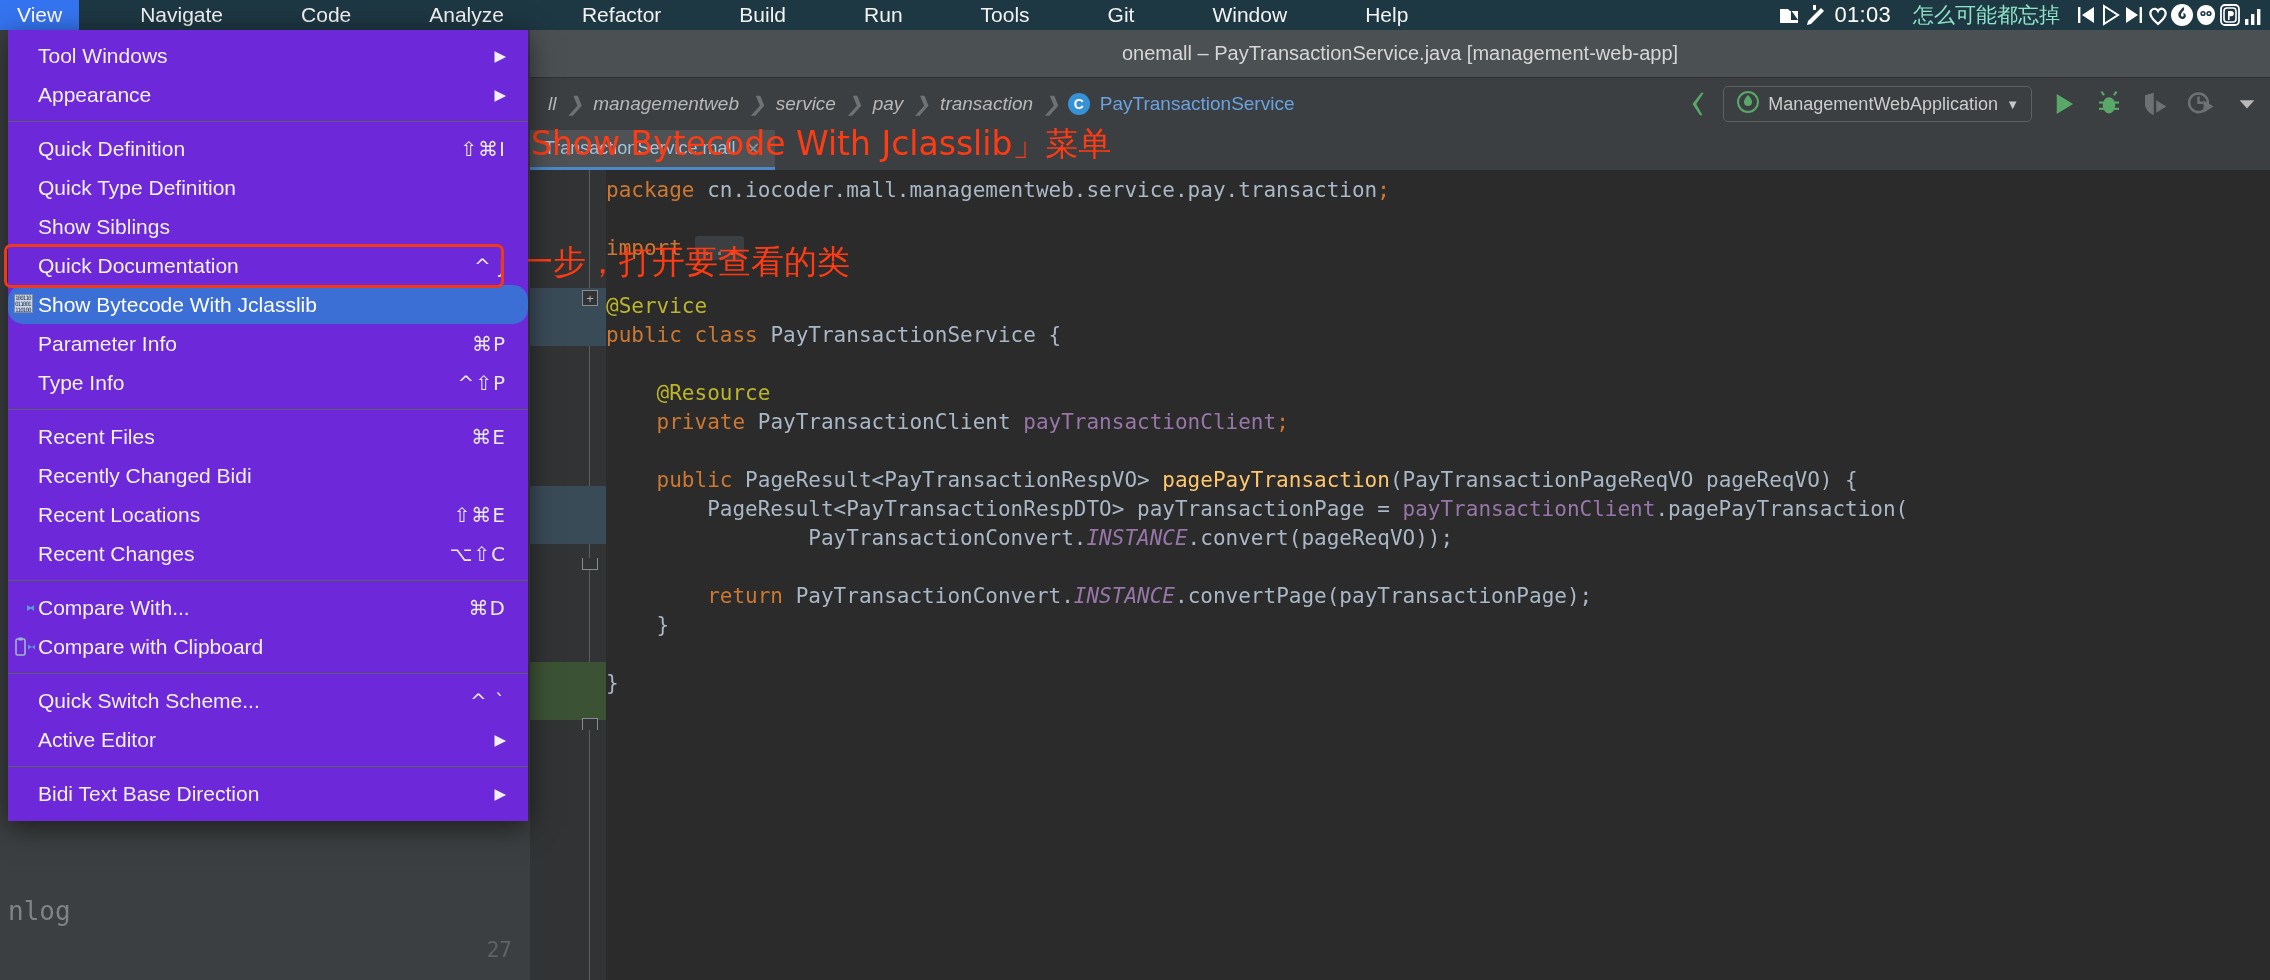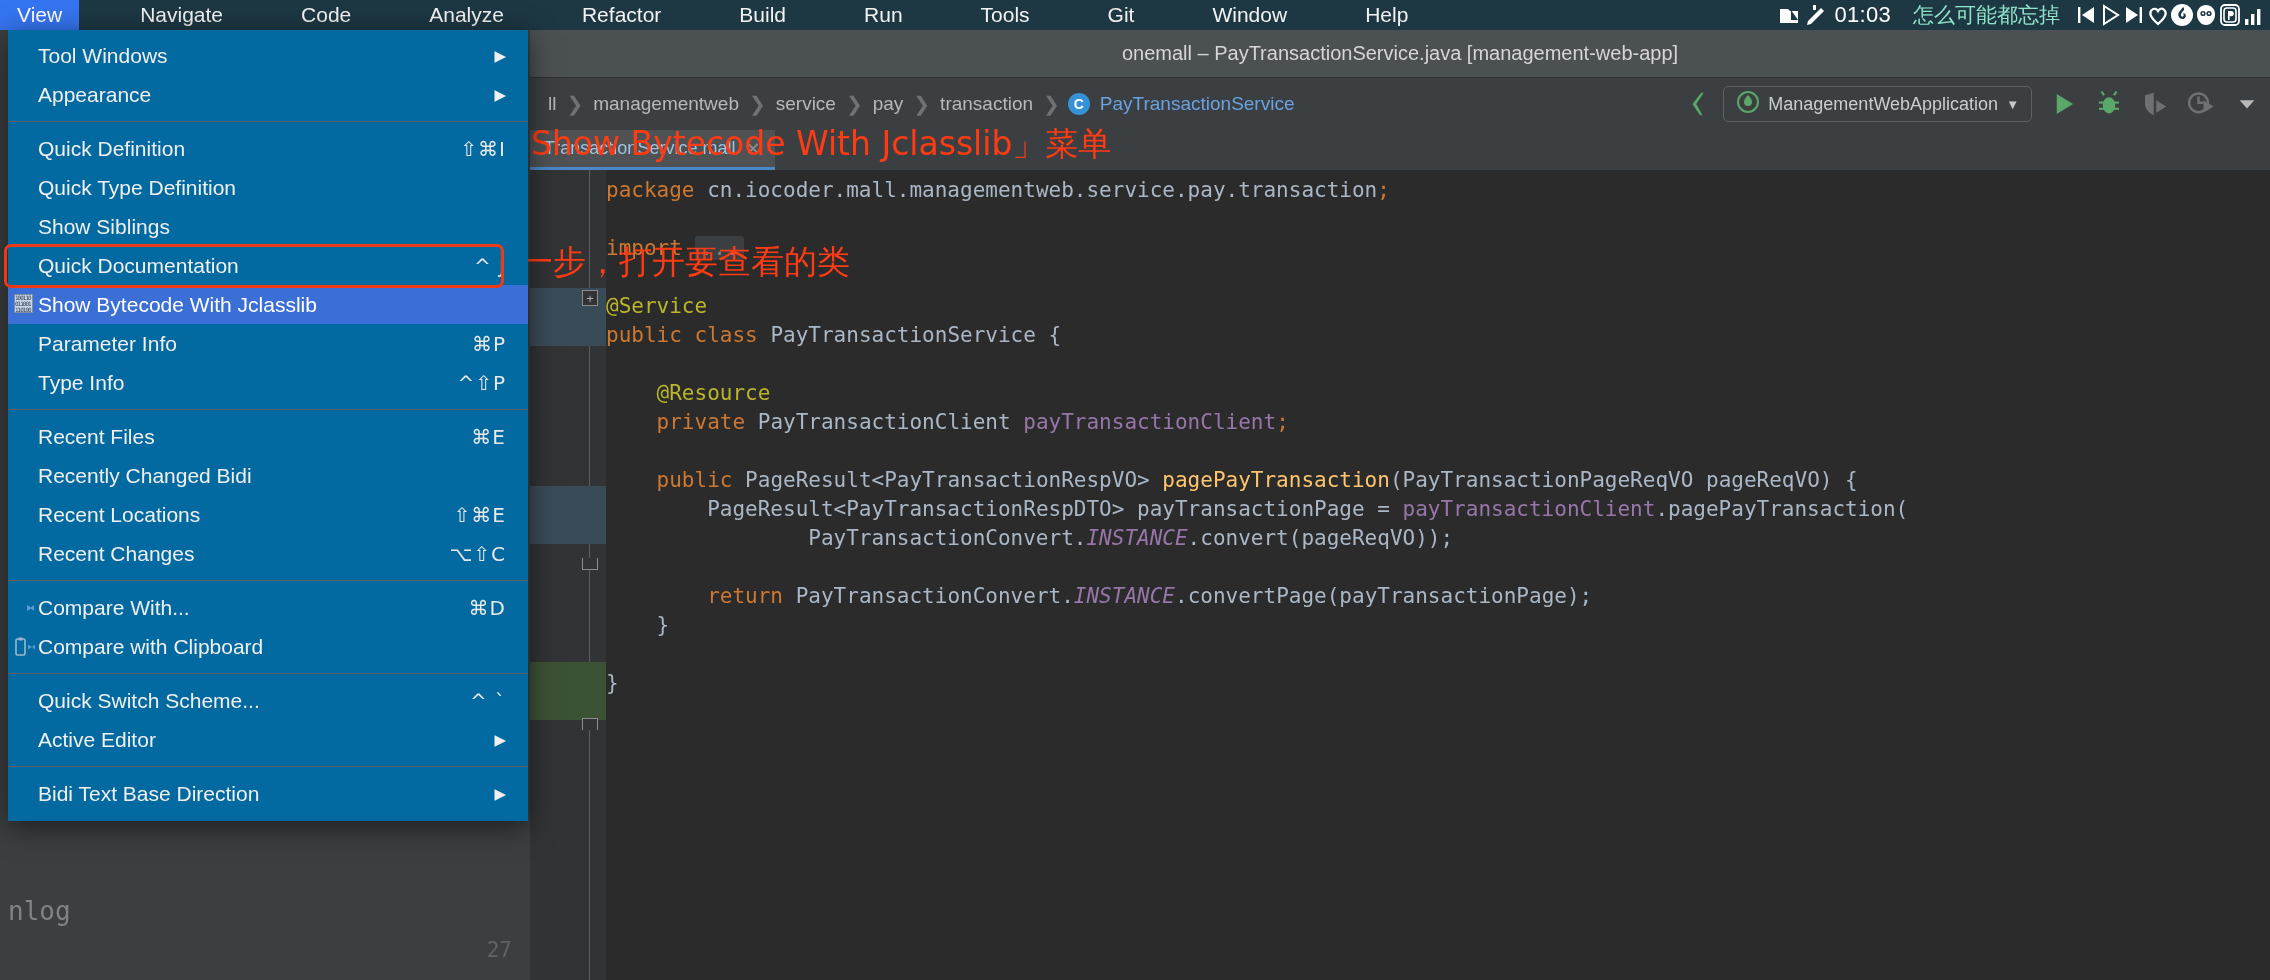--- a/index.html
+++ b/index.html
@@ -148,37 +148,37 @@
   .lnstrip {
     position:absolute; left:430px; top:900px; width:96px; height:80px;
     color:#606366; font-size:21px; text-align:right;
     font-family:"DejaVu Sans Mono", monospace;
   }
   .lnstrip div{ height:40px; line-height:40px; padding-right:14px;}
 
   
   .menu {
     position:absolute; left:8px; top:30px; width:520px;
-    background:#0369a1;
+    background:#6d28d9;
     box-shadow:0 6px 26px rgba(0,0,0,.55);
     padding:6px 0 8px 0;
     z-index:40;
     font-size:21px;
   }
   .mi {
     position:relative; height:39px; display:flex; align-items:center;
     padding:0 22px 0 30px; color:#f0f0f0; white-space:nowrap;
   }
   .mi .label { flex:1 1 auto; }
   .mi .short { color:#e8e8e8; font-size:20px; letter-spacing:1px;
                font-family:"DejaVu Sans", sans-serif; }
   .mi .sub { color:#f0f0f0; font-size:15px; }
   .mi .mi-icon { position:absolute; left:6px; width:22px; height:22px; }
   .mi.highlight {
-    background:#3b6fd6; color:#fff;
+    background:#3b6fd6; color:#fff;border-radius:15px;
   }
   .mi.highlight .label { color:#fff; }
   .sep { height:1px; background:#5b5f60; margin:7px 0; }
   .redbox {
     position:absolute; left:4px; top:244px; width:500px; height:44px;
     border:3px solid #f03a17; border-radius:7px; z-index:60; pointer-events:none;
   }
   .bytecode-ic {
     display:inline-block; width:19px; height:19px;
     background:#cfd8e8; border:1px solid #7d8da5;
@@ -294,21 +294,21 @@
     <div class="lnstrip">
       <div>27</div>
       <div>28</div>
     </div>
 
     <div class="titlebar">
       <span>onemall – PayTransactionService.java [management-web-app]</span>
     </div>
 
     <div class="navbar">
-      <div id="crumbs" style="display:flex;align-items:flex-start;">
+      <div id="crumbs" style="display:flex;align-items:flex-start;font-style:italic;">
           <div class="crumb">
             <span class="crumb-text">ll</span>
             <span class="crumb-sep">❯</span>
           </div>
           <div class="crumb">
             <span class="crumb-text">managementweb</span>
             <span class="crumb-sep">❯</span>
           </div>
           <div class="crumb">
             <span class="crumb-text">service</span>

